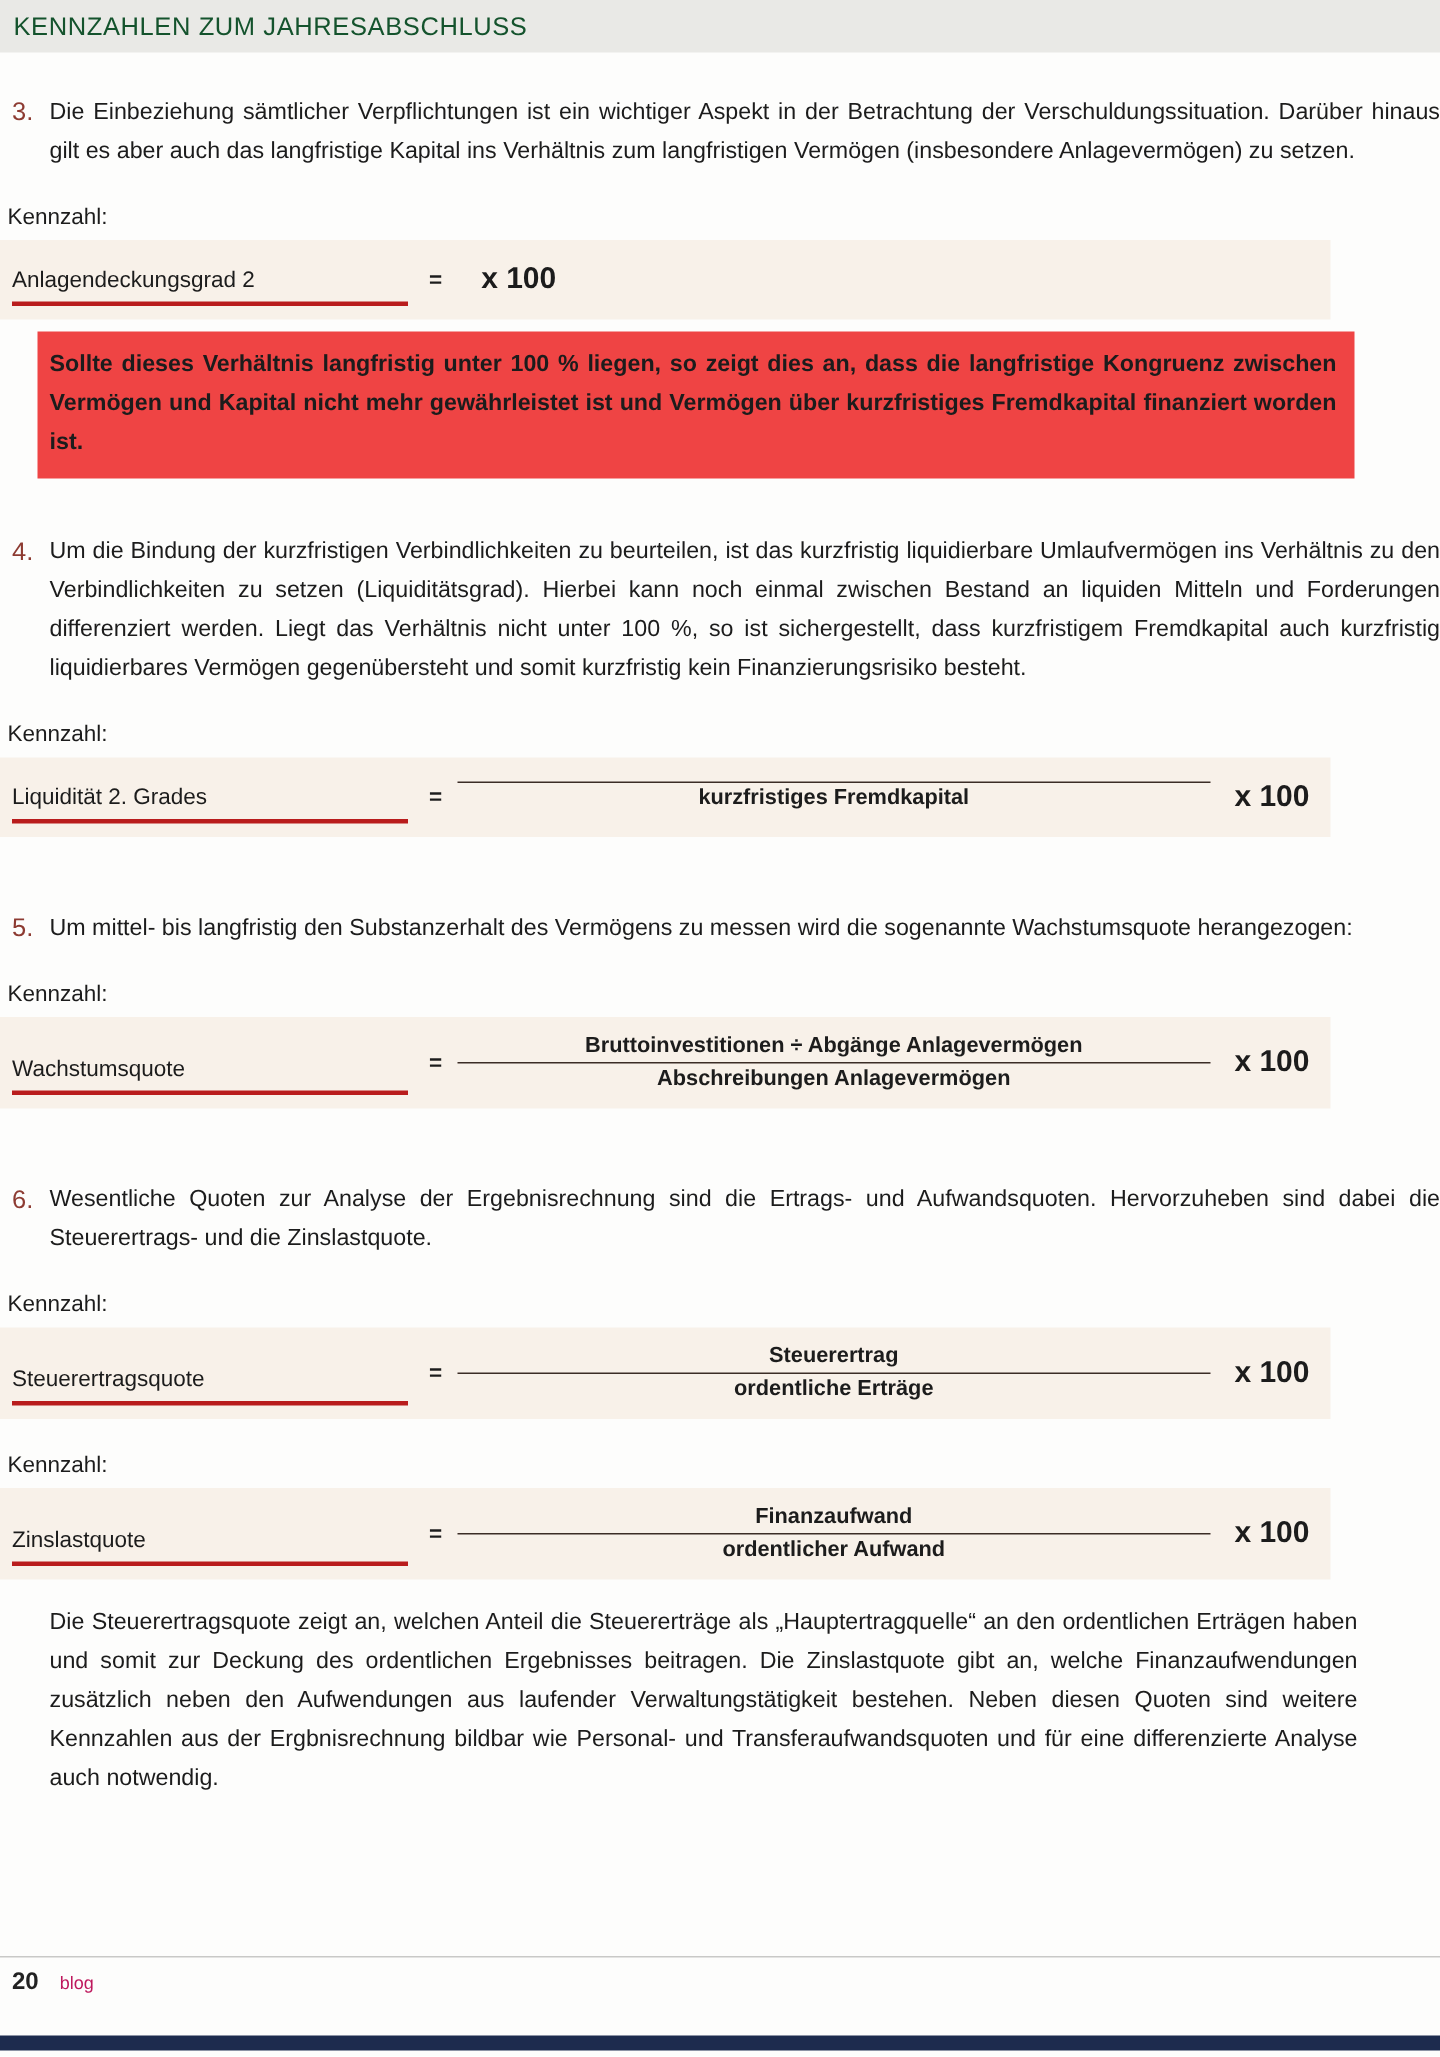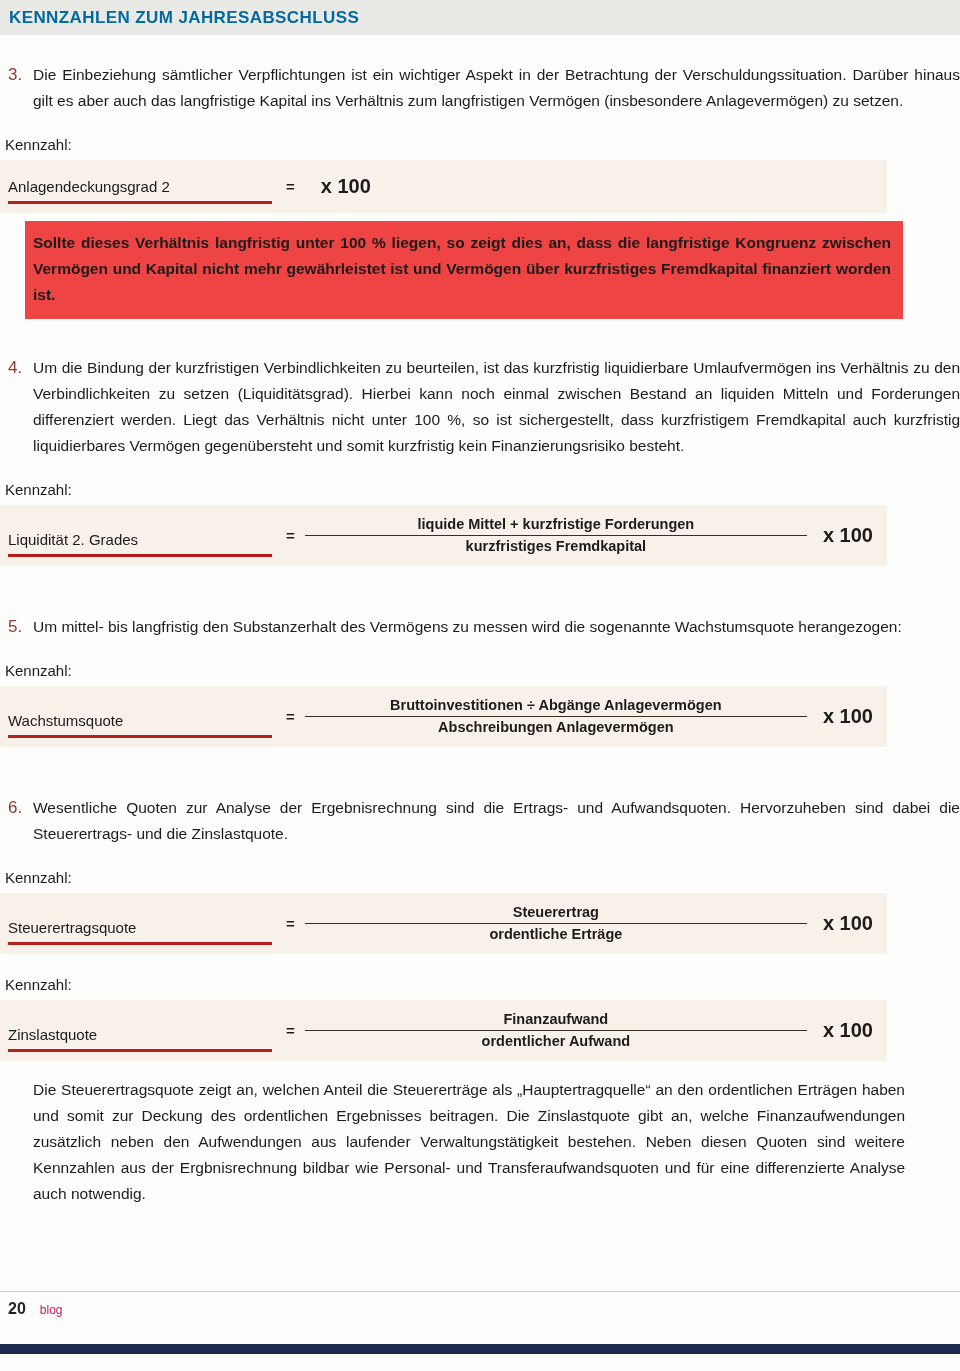--- a/index.html
+++ b/index.html
@@ -17,22 +17,22 @@
     color: #1c1c1c;
   }
   .page-header {
     background: #e9e9e6;
     height: 35px;
     display: flex;
     align-items: center;
     padding-left: 9px;
   }
   .page-title {
-    color: #0369a1;
-    font-weight: bold;
+    color: #14532d;
+    font-weight: normal;
     font-size: 17px;
     letter-spacing: 0.4px;
   }
   .section {
     display: flex;
     margin-top: 27px;
   }
   .section-number {
     flex: 0 0 33px;
     box-sizing: border-box;
@@ -109,21 +109,21 @@
     margin: 16px 55px 0 33px;
     font-size: 15.5px;
     line-height: 26px;
     text-align: justify;
     hyphens: auto;
   }
   .page-footer {
     position: absolute;
     left: 0;
     right: 0;
-    bottom: 17px;
+    bottom: 4px;
   }
   .footer-rule {
     border-top: 1px solid #c9c9c7;
     margin-bottom: 8px;
   }
   .footer-row {
     display: flex;
     align-items: baseline;
     padding-left: 8px;
     margin-bottom: 26px;
@@ -171,21 +171,20 @@
     <div class="section-number">4.</div>
     <div class="section-text">Um die Bindung der kurzfristigen Verbindlichkeiten zu beurteilen, ist das kurzfristig liquidierbare Umlaufvermögen ins Verhältnis zu den Verbindlichkeiten zu setzen (Liquiditätsgrad). Hierbei kann noch einmal zwischen Bestand an liquiden Mitteln und Forderungen differenziert werden. Liegt das Verhältnis nicht unter 100 %, so ist sichergestellt, dass kurzfristigem Fremdkapital auch kurzfristig liquidierbares Vermögen gegenübersteht und somit kurzfristig kein Finanzierungsrisiko besteht.</div>
   </div>
 
   <div class="kennzahl-label">Kennzahl:</div>
 
   <div class="formula-box">
     <div class="formula-name">Liquidität 2. Grades</div>
     <div class="equals-sign">=</div>
     <div class="fraction">
-      <div class="fraction-top">liquide Mittel + kurzfristige Forderungen</div>
       <div class="fraction-line"></div>
       <div class="fraction-bottom">kurzfristiges Fremdkapital</div>
     </div>
     <div class="multiplier">x 100</div>
   </div>
 
   <div class="section" style="margin-top:48px;">
     <div class="section-number">5.</div>
     <div class="section-text">Um mittel- bis langfristig den Substanzerhalt des Vermögens zu messen wird die sogenannte Wachstumsquote herangezogen:</div>
   </div>

